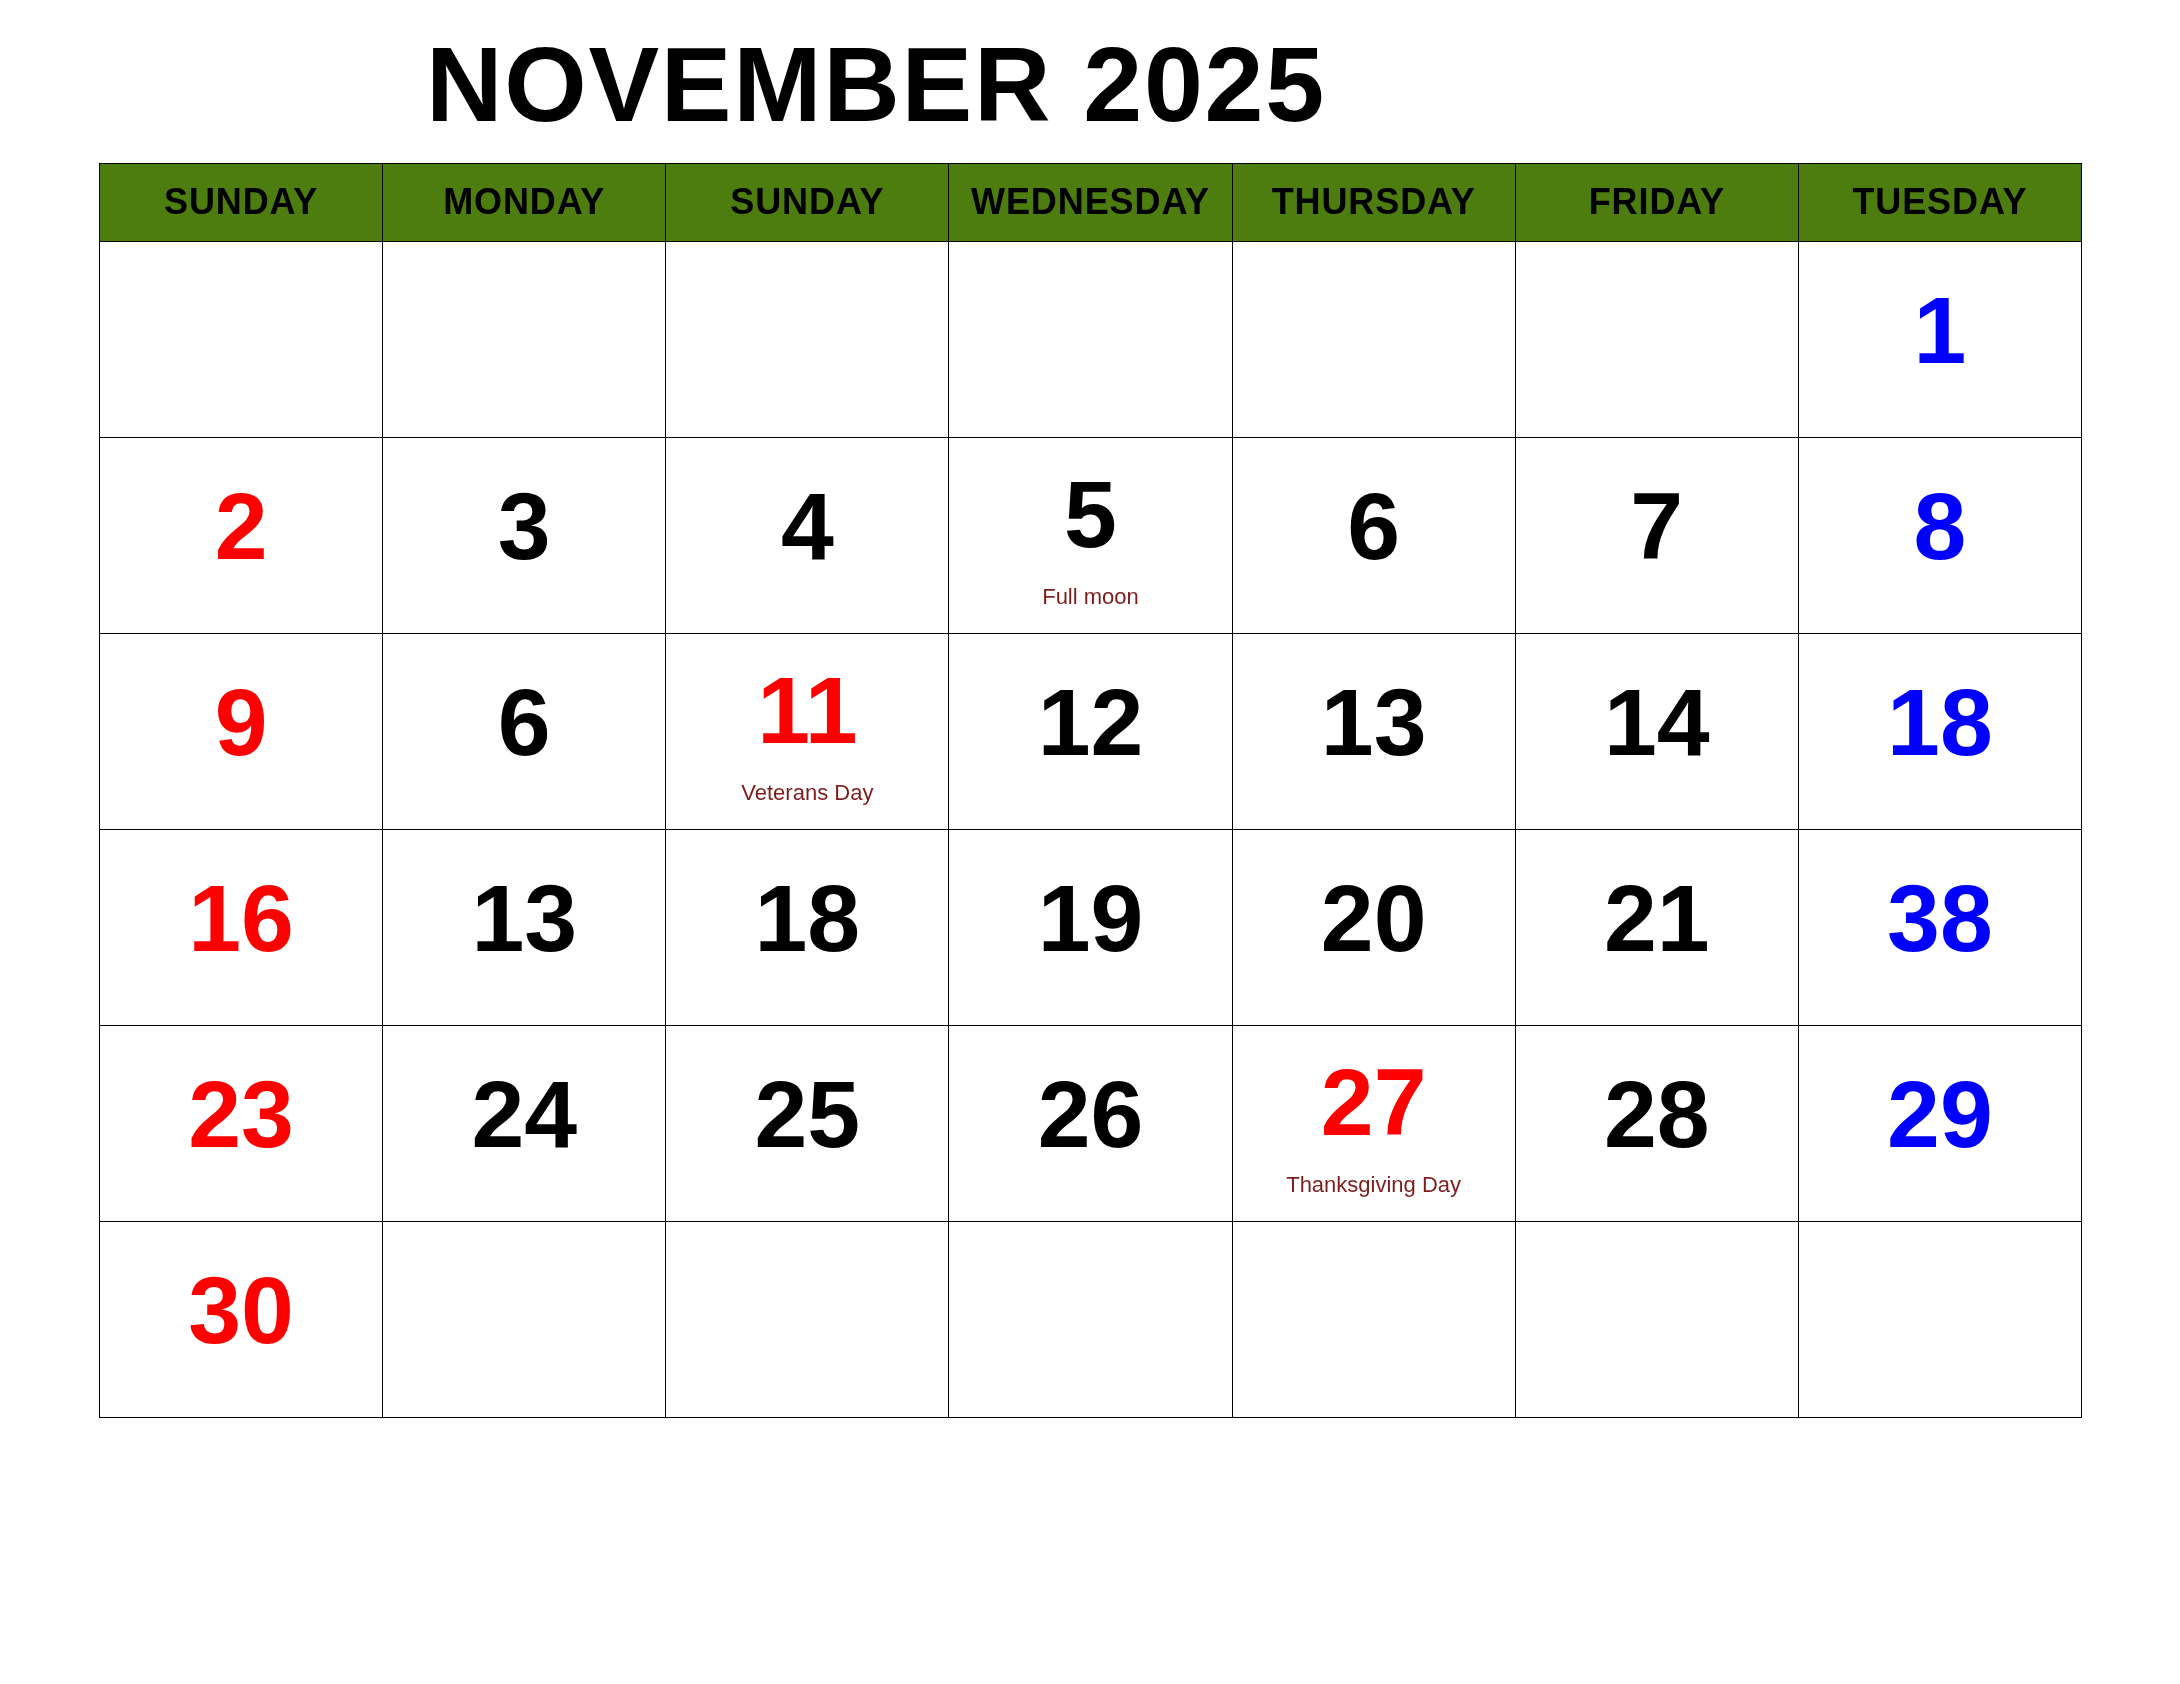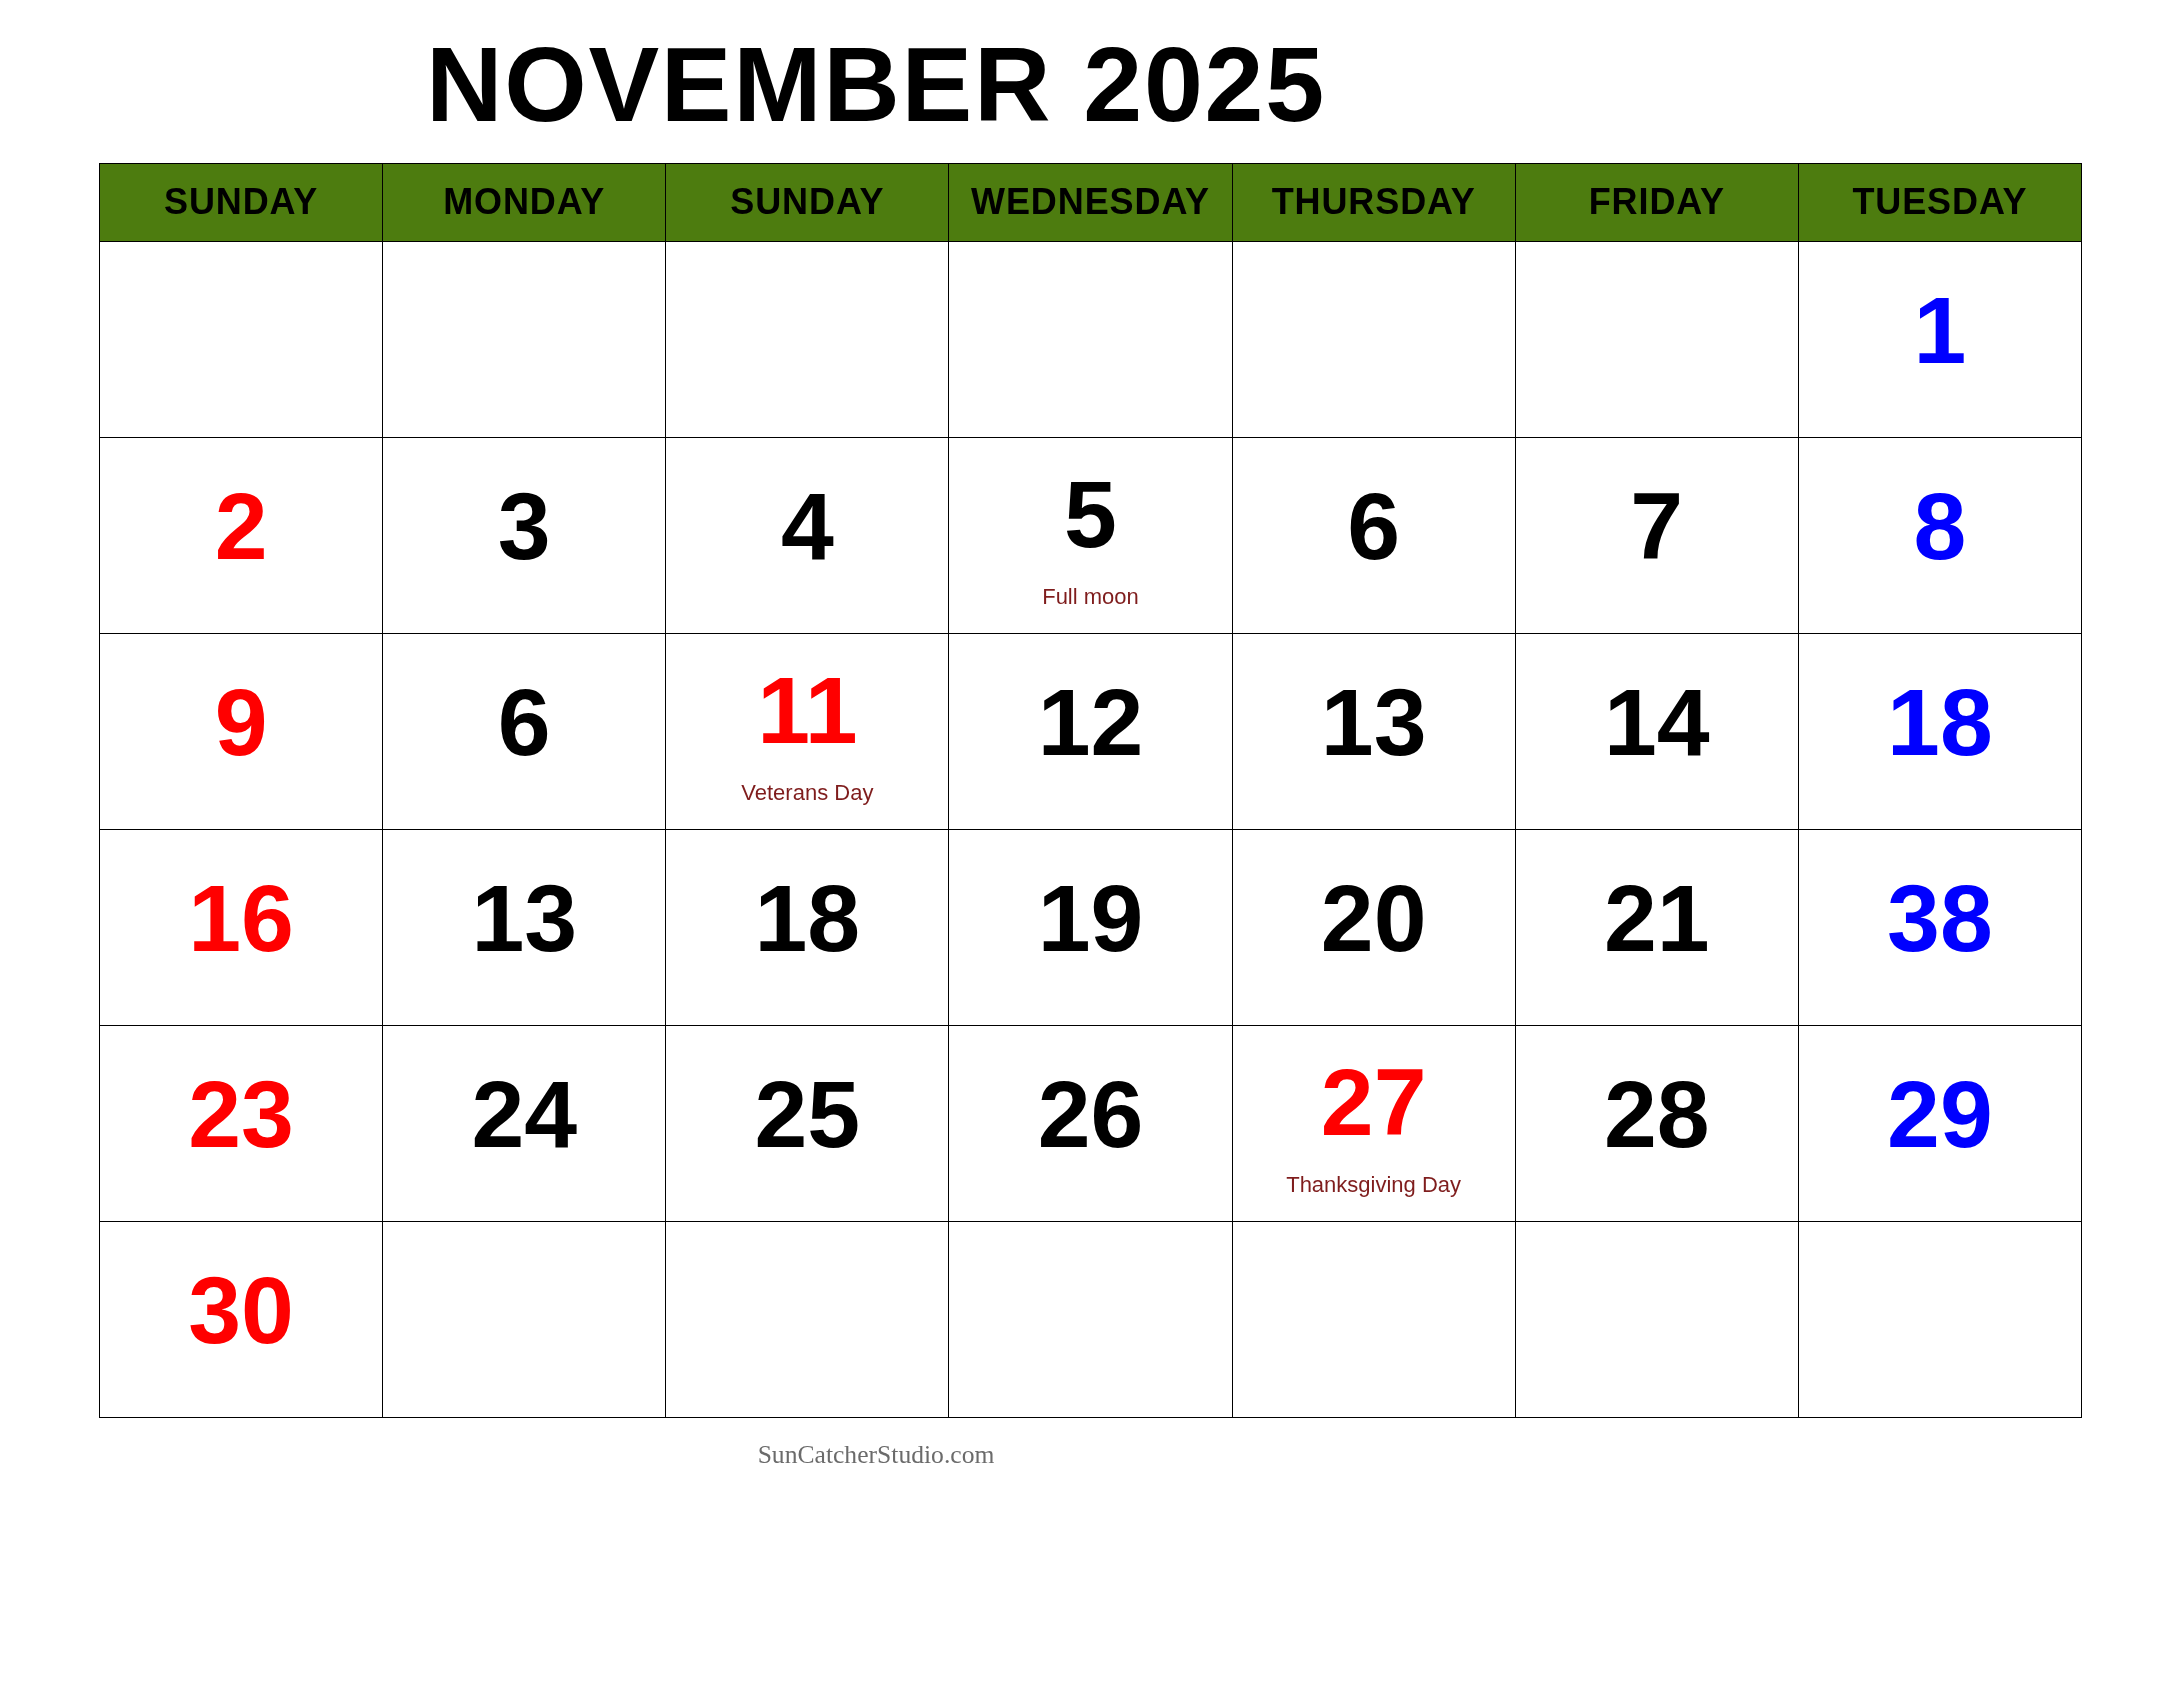--- a/index.html
+++ b/index.html
@@ -378,15 +378,14 @@
         <td>
             <div class="cell-inner">
               <span class="daynum black"></span>
               <span class="event"></span>
             </div>
           </td>
       </tr>
     </tbody>
   </table>
 
-  <div class="footer">SunCatcherStudio.com</div>
 </div>
 
 
 </body></html>

